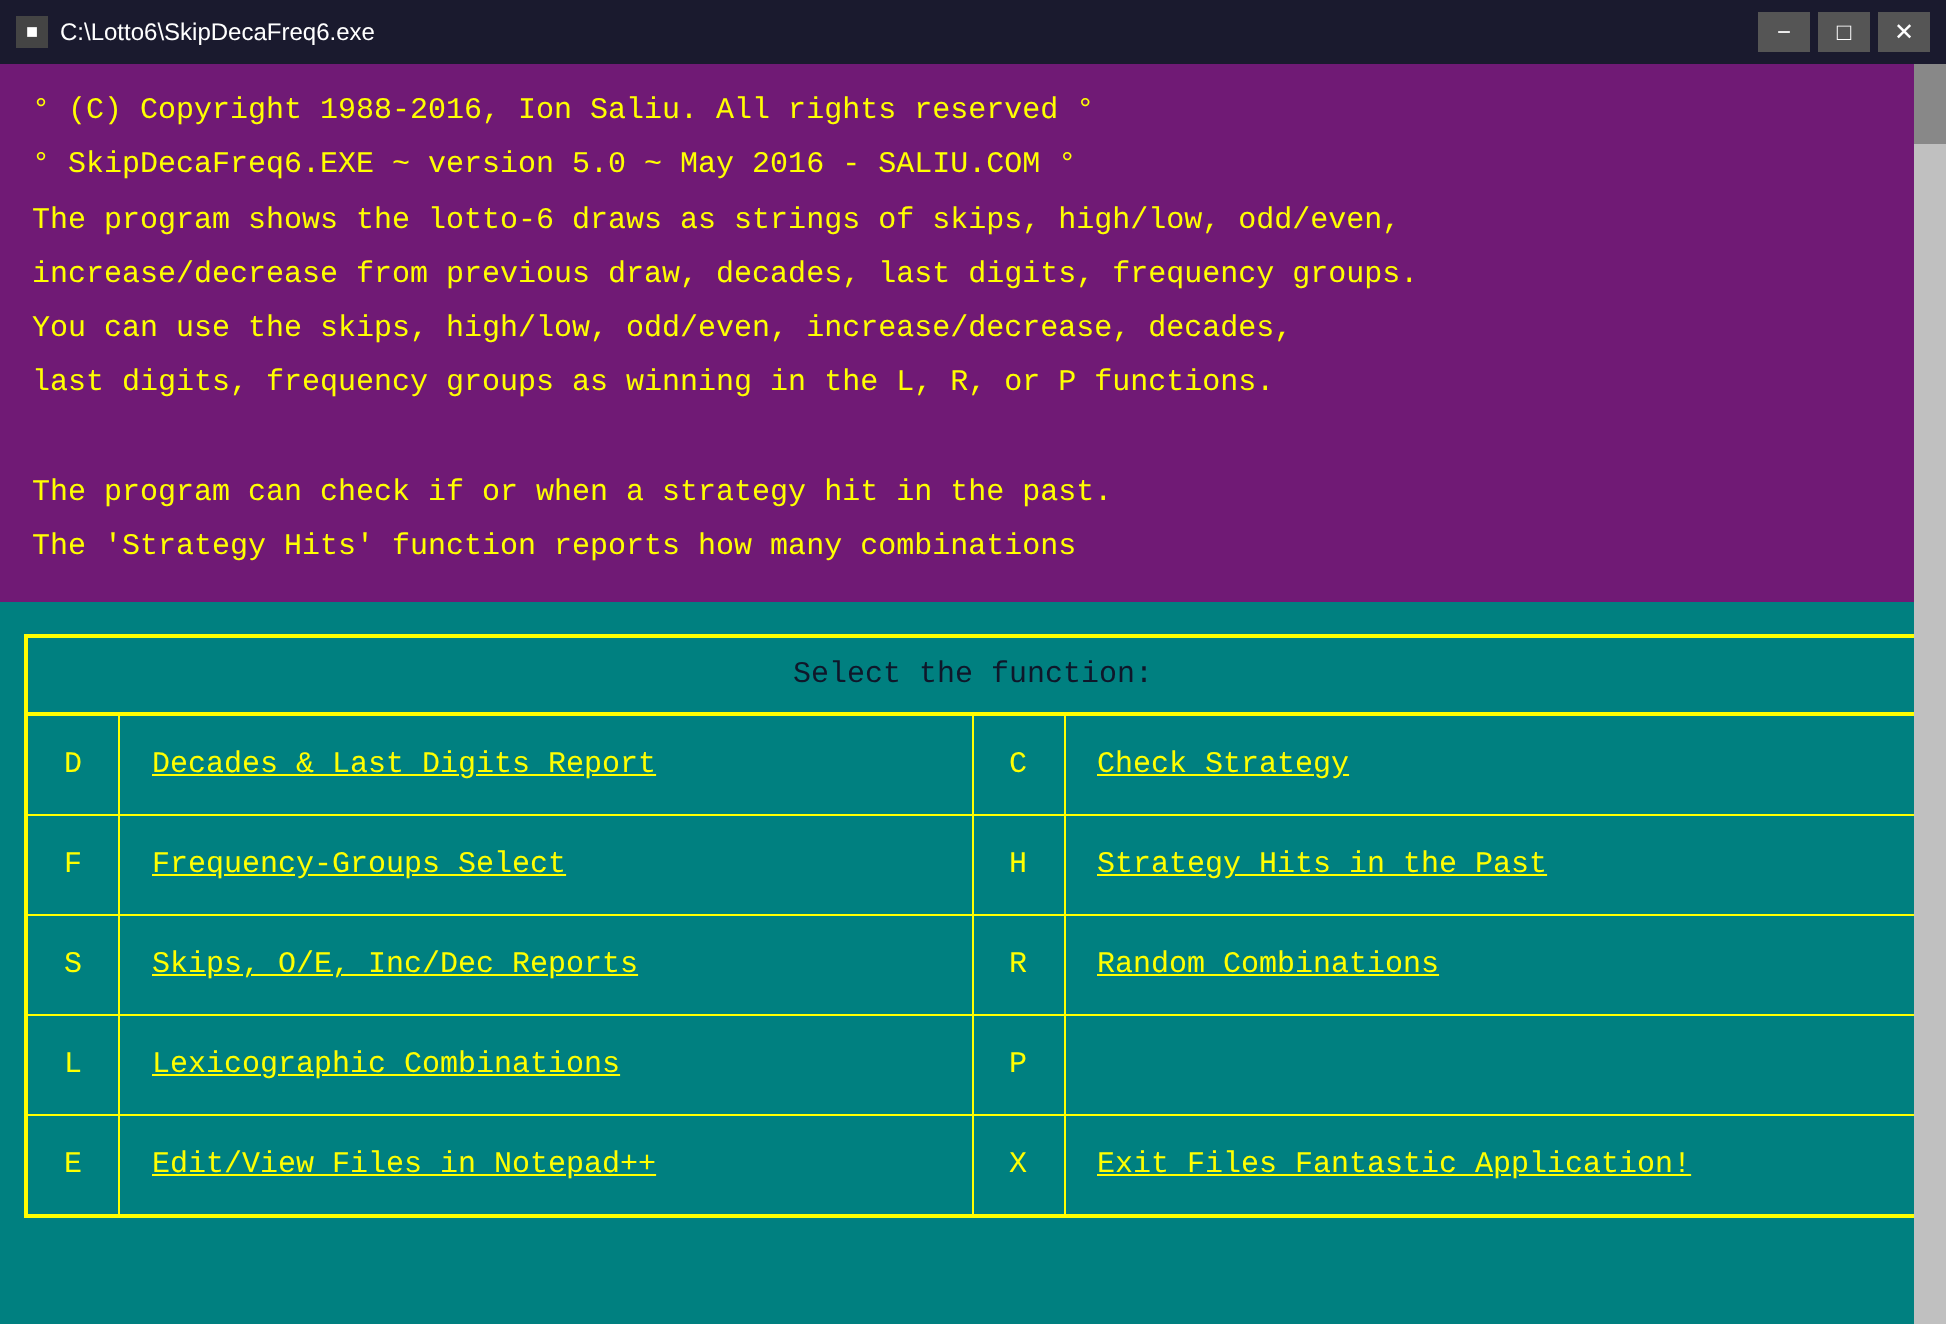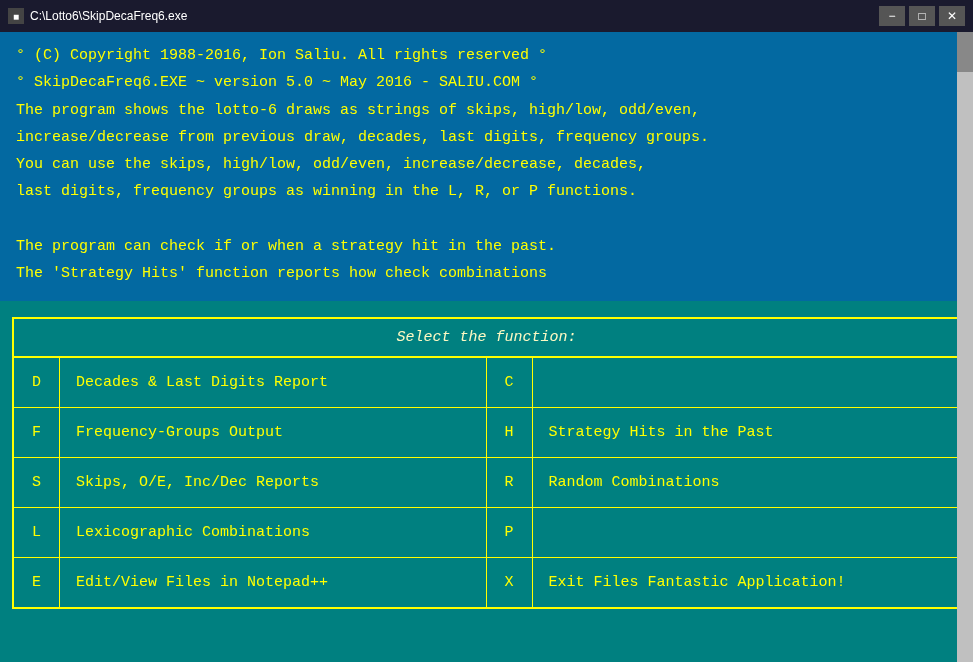--- a/index.html
+++ b/index.html
@@ -56,43 +56,42 @@
       border: none;
       color: white;
       font-size: 12px;
       cursor: pointer;
       display: flex;
       align-items: center;
       justify-content: center;
     }
 
     .main-content {
-      background: #0369a1;
+      background: #701a75;
       padding: 12px 16px;
       color: #ffff00;
       font-size: 15px;
       line-height: 1.55;
     }
 
     .info-text {
       margin-bottom: 4px;
     }
 
     .menu-container {
       border: 2px solid #ffff00;
       margin: 16px 12px 12px 12px;
     }
 
     .menu-header {
       text-align: center;
       padding: 10px;
-      color: #fef9c3;
+      color: #0f172a;
       font-size: 15px;
       border-bottom: 2px solid #ffff00;
-      font-style: italic;
     }
 
     .menu-grid {
       display: grid;
       grid-template-columns: 1fr 1fr;
     }
 
     .menu-left-cell, .menu-right-cell {
       display: flex;
       border-bottom: 1px solid #ffff00;
@@ -113,20 +112,21 @@
       border-right: 1px solid #ffff00;
       padding: 10px 0;
     }
 
     .menu-label {
       display: flex;
       align-items: center;
       padding: 16px 16px;
       color: #ffff00;
       font-size: 15px;
+      text-decoration: underline;
     }
 
     .menu-left-cell:last-child,
     .menu-right-cell:last-child {
       border-bottom: none;
     }
 
     
     .scrollbar {
       position: absolute;
@@ -162,36 +162,37 @@
 
 <div class="main-content">
   <div class="info-text">° (C) Copyright 1988-2016, Ion Saliu. All rights reserved              °</div>
   <div class="info-text">° SkipDecaFreq6.EXE ~ version 5.0 ~ May 2016 - SALIU.COM              °</div>
   <div class="info-text">The program shows the lotto-6 draws as strings of skips, high/low, odd/even,</div>
   <div class="info-text">increase/decrease from previous draw, decades, last digits, frequency groups.</div>
   <div class="info-text">You can use the skips, high/low, odd/even, increase/decrease, decades,</div>
   <div class="info-text">last  digits, frequency groups as winning in the L, R, or P functions.</div>
   <div class="info-text">&nbsp;</div>
   <div class="info-text">The program can check if or when a strategy hit in the past.</div>
-  <div class="info-text">The 'Strategy Hits' function reports how check combinations</div>
+  <div class="info-text">The 'Strategy Hits' function reports how many combinations</div>
 </div>
 
 <div class="menu-container">
   <div class="menu-header">Select the function:</div>
   <div class="menu-grid" id="menu-grid">
   <div class="menu-left-cell">
         <div class="menu-key">D</div>
         <div class="menu-label">Decades &amp; Last Digits Report</div>
       </div>
       <div class="menu-right-cell">
         <div class="menu-key">C</div>
+        <div class="menu-label">Check Strategy</div>
       </div>
       <div class="menu-left-cell">
         <div class="menu-key">F</div>
-        <div class="menu-label">Frequency-Groups Output</div>
+        <div class="menu-label">Frequency-Groups Select</div>
       </div>
       <div class="menu-right-cell">
         <div class="menu-key">H</div>
         <div class="menu-label">Strategy Hits in the Past</div>
       </div>
       <div class="menu-left-cell">
         <div class="menu-key">S</div>
         <div class="menu-label">Skips, O/E, Inc/Dec Reports</div>
       </div>
       <div class="menu-right-cell">

